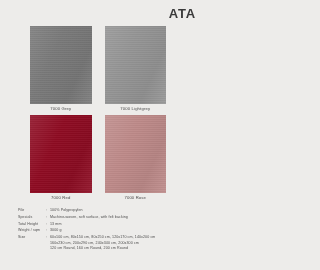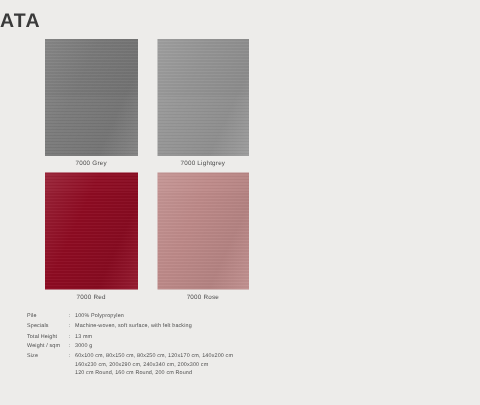--- a/index.html
+++ b/index.html
@@ -18,21 +18,21 @@
   .page {
     position: relative;
     width: 196px;
     height: 270px;
     box-sizing: border-box;
     background: #edecea;
   }
 
   
   .title {
-    text-align: left;
+    text-align: right;
     font-size: 13px;
     font-weight: 700;
     letter-spacing: 0.8px;
     color: #3a3a3a;
     padding-top: 6px;
     line-height: 15px;
   }
 
   
   .swatch-grid {

